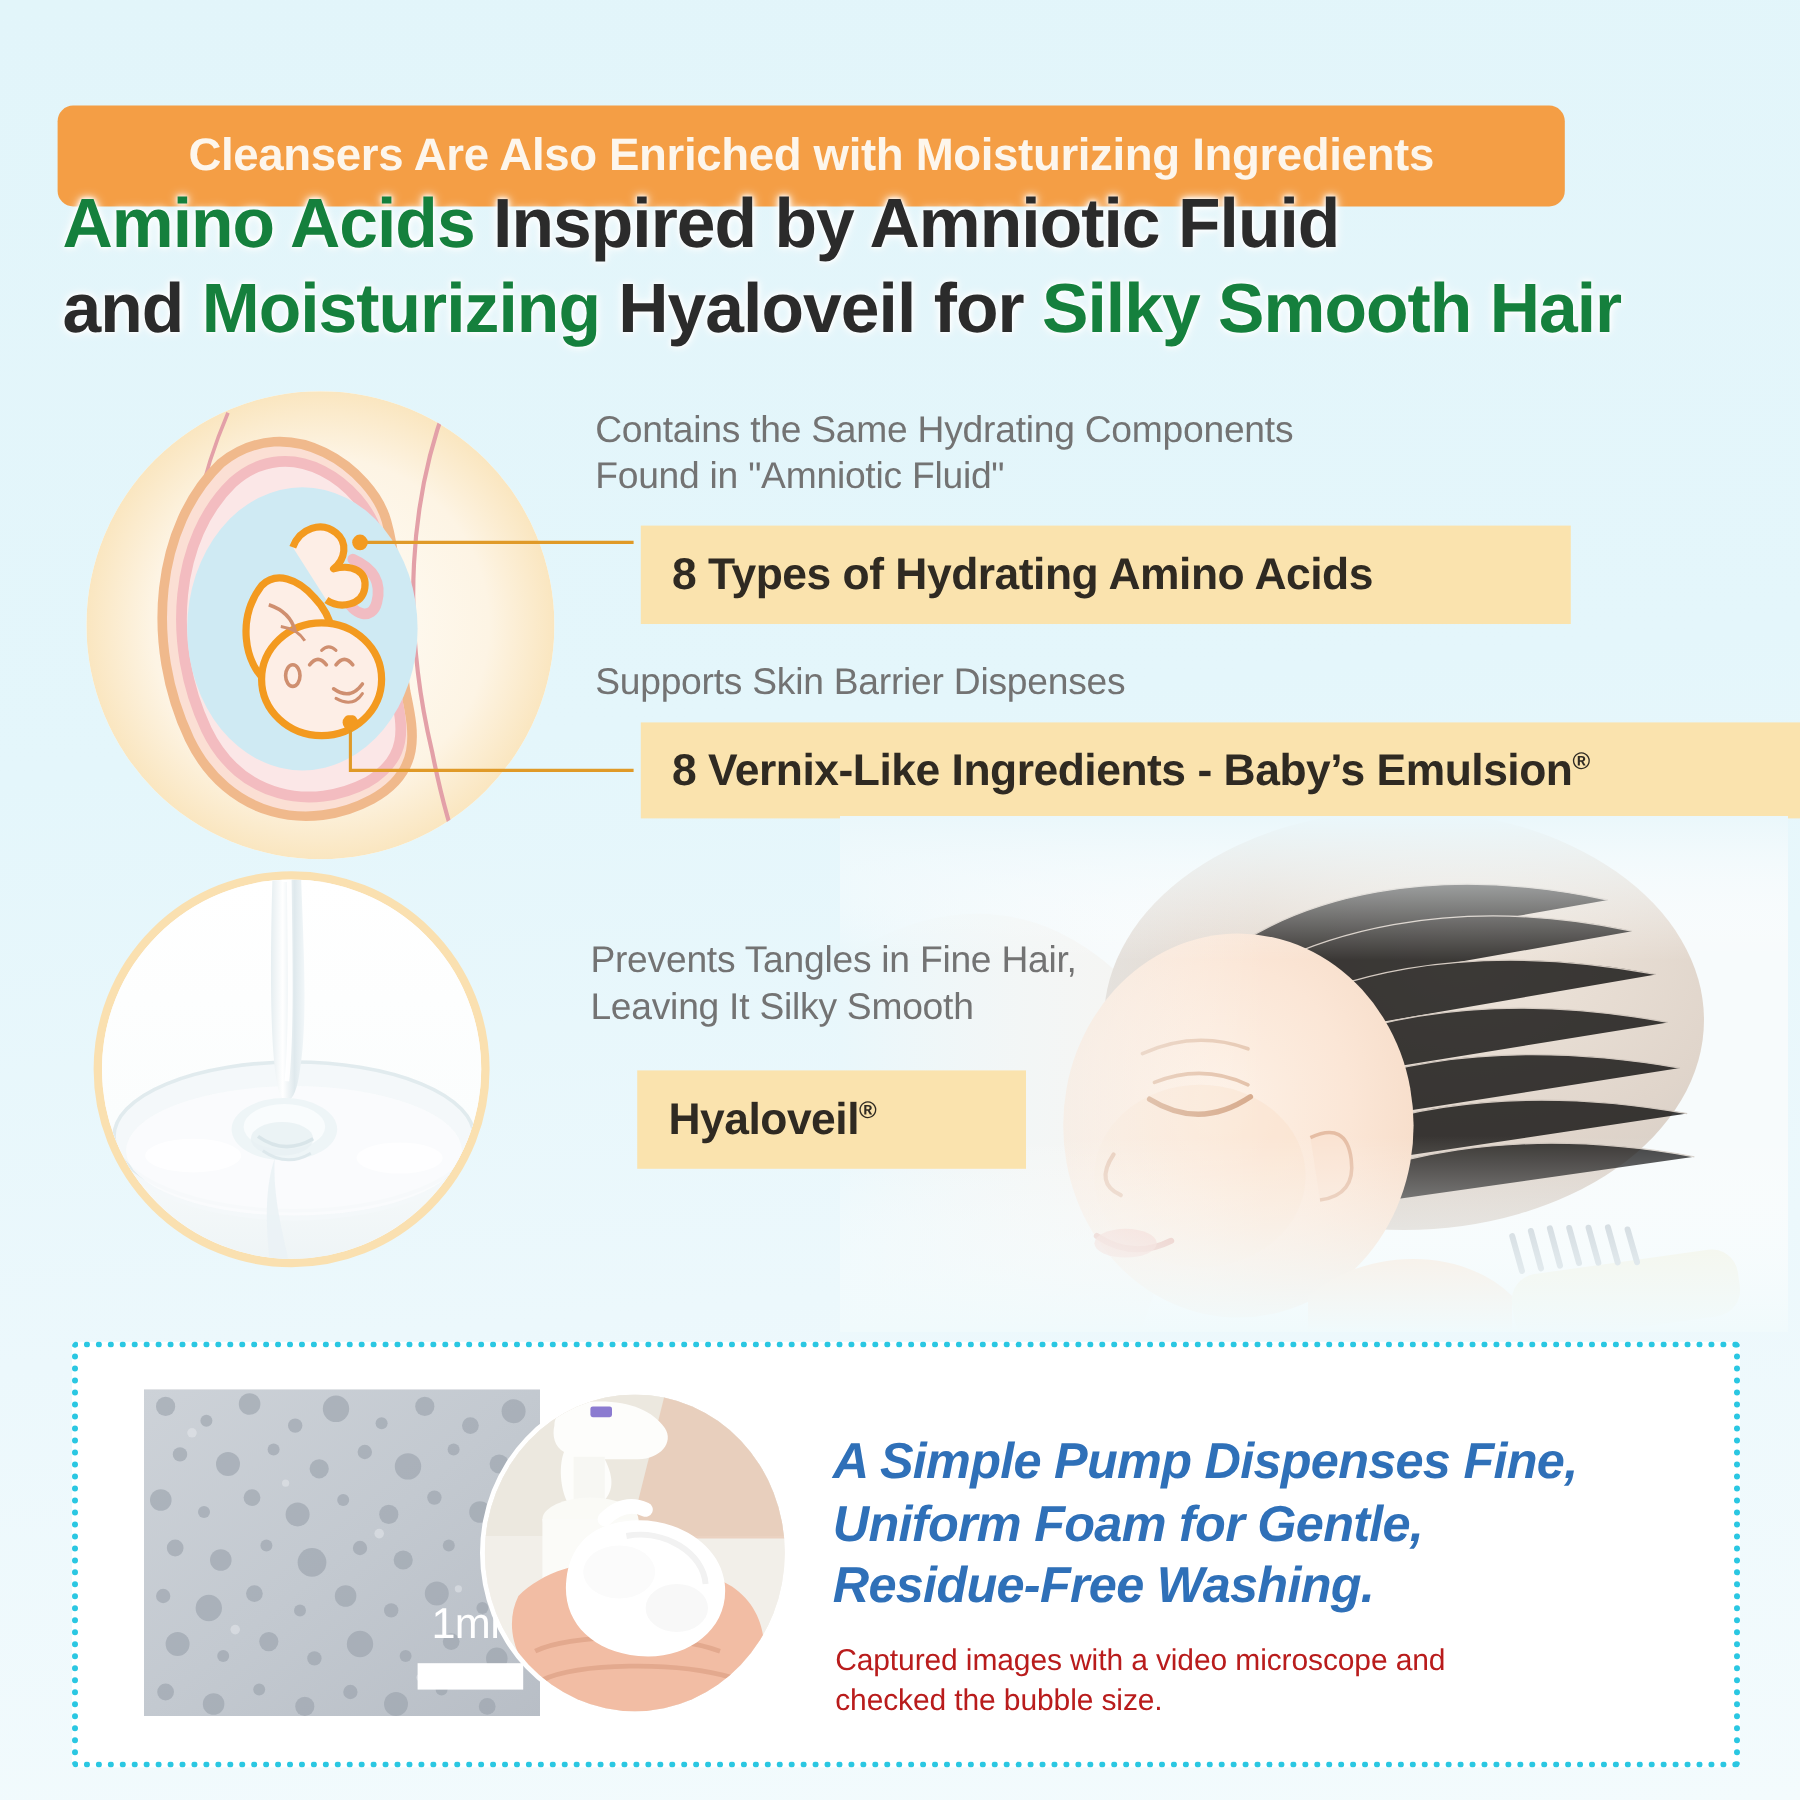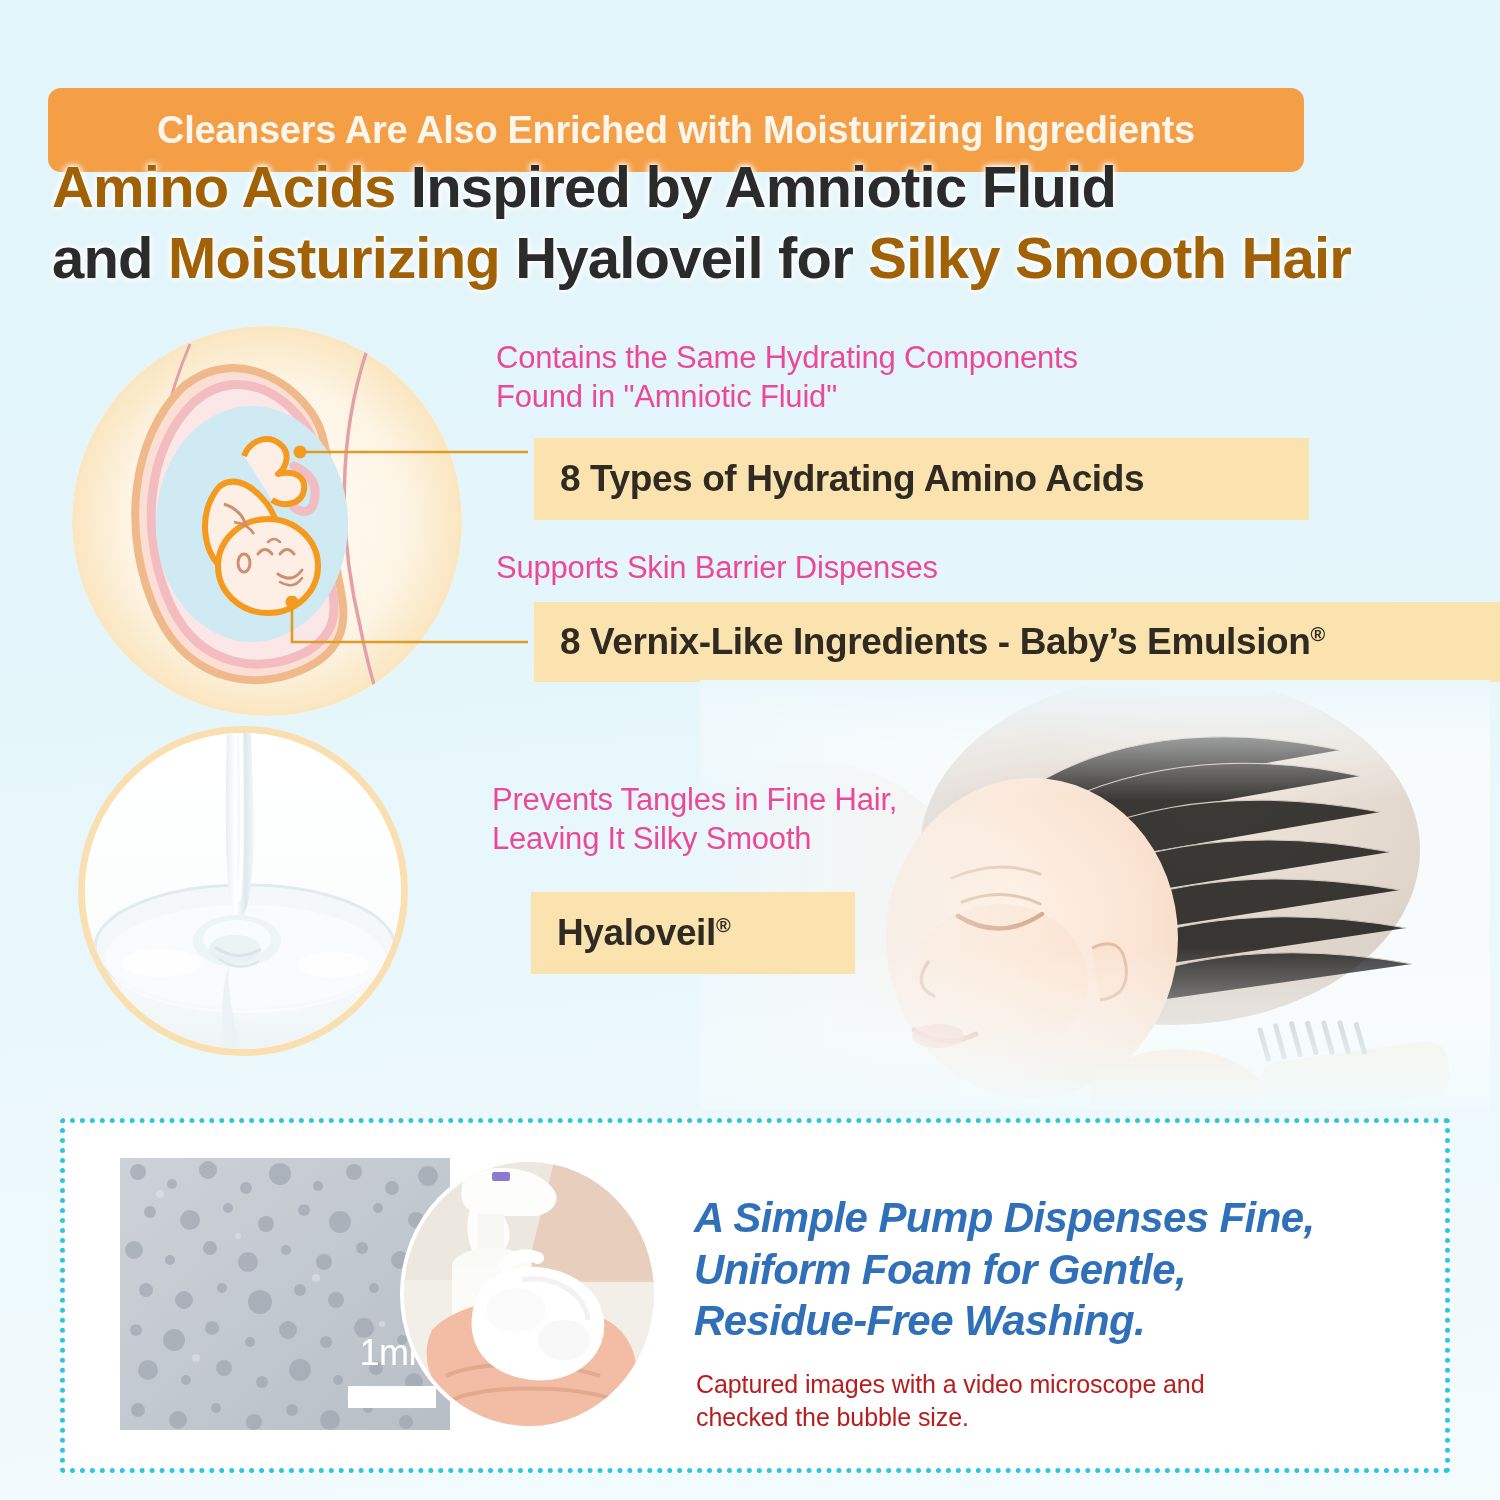--- a/index.html
+++ b/index.html
@@ -41,21 +41,21 @@
   }
   .headline .line {
     font-size: 58px;
     font-weight: bold;
     line-height: 1.22;
     letter-spacing: -0.8px;
     white-space: nowrap;
     text-shadow: 0 0 6px #fff, 0 0 10px #fff, 0 0 3px #fff;
   }
   .hl-dark { color: #2b2b2b; }
-  .hl-orange { color: #a16207; }
+  .hl-orange { color: #15803d; }
   .headline .line2 { text-align: left; }
 
   
   .womb-circle {
     position: absolute;
     top: 326px; left: 72px;
     width: 390px; height: 390px;
     border-radius: 50%;
     background: #fff6e2;
     overflow: hidden;
@@ -74,21 +74,21 @@
   .leader {
     position: absolute;
     pointer-events: none;
   }
 
   
   .caption {
     position: absolute;
     font-size: 31px;
     line-height: 1.26;
-    color: #ec4899;
+    color: #737373;
     letter-spacing: -0.2px;
   }
   .hibox {
     position: absolute;
     background: #fae3ae;
     display: flex; align-items: center;
     padding-left: 26px;
     margin-left: 44px;
   }
   .hibox-text {

